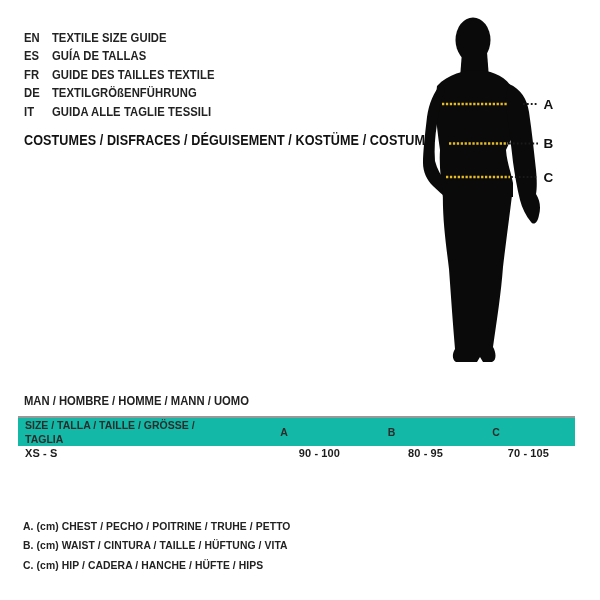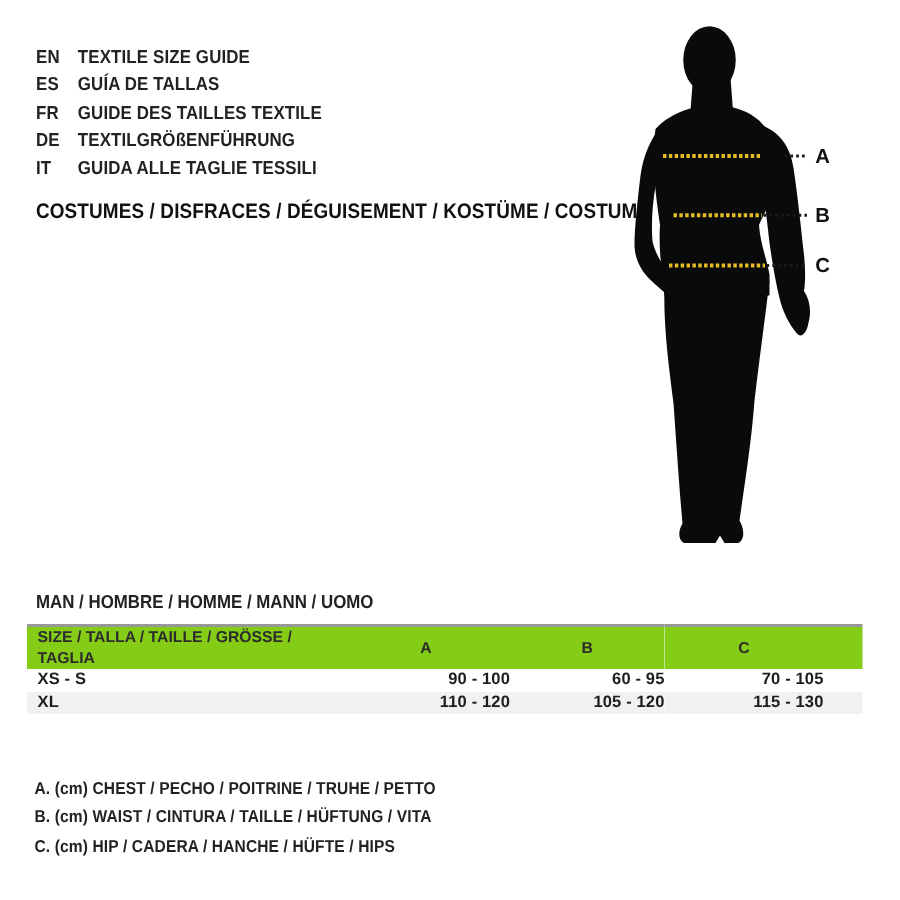--- a/index.html
+++ b/index.html
@@ -23,21 +23,21 @@
 
   
   .figure-wrap{position:absolute;left:410px;top:0;width:190px;height:380px;}
   .figure-wrap svg{display:block;width:190px;height:380px;}
   .measure-label{font-family:"Liberation Sans",sans-serif;font-size:13.5px;font-weight:bold;fill:#111;}
 
   
   .table-title{position:absolute;left:24px;top:394px;font-size:12.5px;font-weight:bold;color:#222;}
   .size-table-wrap{position:absolute;left:18px;top:416px;width:557px;}
   table{border-collapse:collapse;width:557px;table-layout:fixed;}
-  thead tr{background:#84cc16;border-top:2px solid #989898;}
+  thead tr{background:#14b8a6;border-top:2px solid #989898;}
   thead th{
     font-size:10.5px;font-weight:bold;color:#2c2c2c;height:14px;
     padding:0;line-height:14px;text-align:center;overflow:hidden;
   }
   thead th:first-child{text-align:left;padding-left:7px;}
   tbody td{
     font-size:11px;color:#1d1d1d;height:15px;padding:0;line-height:15px;
     text-align:right;font-weight:bold;letter-spacing:0.1px;overflow:hidden;
   }
   tbody td:first-child{text-align:left;padding-left:7px;}
@@ -118,28 +118,22 @@
         <th>SIZE / TALLA / TAILLE / GRÖSSE / TAGLIA</th>
         <th>A</th>
         <th>B</th>
         <th>C</th>
       </tr>
     </thead>
     <tbody>
       <tr>
         <td>XS - S</td>
         <td>90 - 100</td>
-        <td>60 - 95</td>
+        <td>80 - 95</td>
         <td>70 - 105</td>
-      </tr>
-      <tr>
-        <td>XL</td>
-        <td>110 - 120</td>
-        <td>105 - 120</td>
-        <td>115 - 130</td>
       </tr>
     </tbody>
   </table>
 </div>
 
 <div class="notes-block condensed">
   <div class="note-line">A. (cm) CHEST / PECHO / POITRINE / TRUHE / PETTO</div>
   <div class="note-line">B. (cm) WAIST / CINTURA / TAILLE / HÜFTUNG / VITA</div>
   <div class="note-line">C. (cm) HIP / CADERA / HANCHE / HÜFTE / HIPS</div>
 </div>

